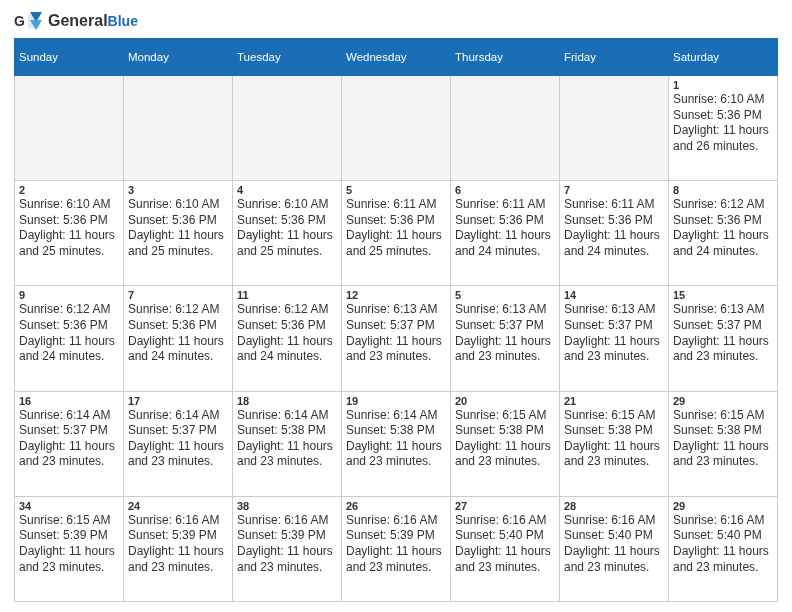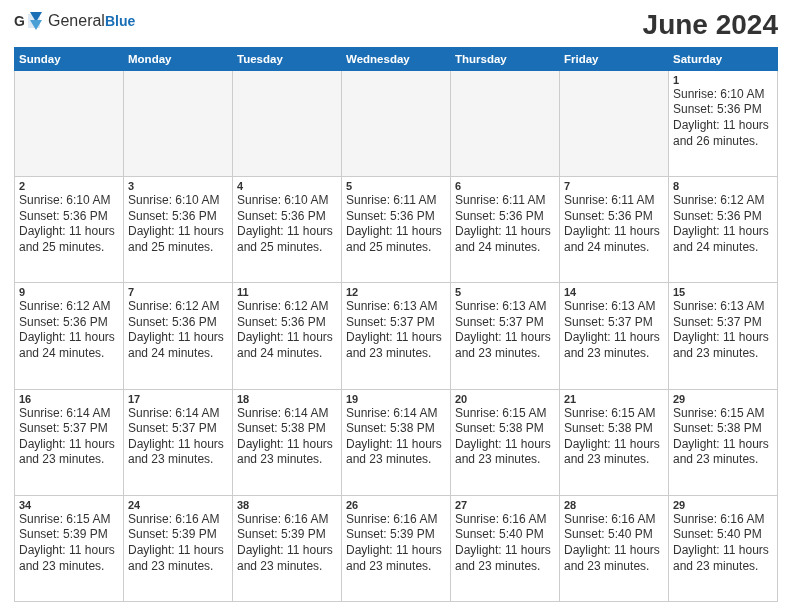--- a/index.html
+++ b/index.html
@@ -49,22 +49,22 @@
       flex: 1;
       border: 1px solid #ccc;
       border-collapse: collapse;
       width: 100%;
       table-layout: fixed;
     }
     .calendar thead tr th {
       background: #1a6eb5;
       color: #fff;
       font-size: 11.5px;
-      font-weight: bold;
-      padding: 5px 4px;
+      font-weight: normal;
+      padding: 12px 4px;
       border: 1px solid #1a6eb5;
       text-align: left;
     }
     .calendar tbody tr td {
       border: 1px solid #ccc;
       vertical-align: top;
       padding: 3px 4px;
       font-size: 9.5px;
       color: #333;
       background: #fff;
@@ -94,25 +94,24 @@
 <div class="page">
   <div class="header">
     <div class="logo">
       <svg class="logo-icon" viewBox="0 0 30 22" xmlns="http://www.w3.org/2000/svg">
         <text x="0" y="16" font-size="14" font-family="Arial" font-weight="bold" fill="#333">G</text>
         <polygon points="14,4 26,4 26,18 14,18" fill="#1a6eb5" opacity="0.15"></polygon>
         <polygon points="16,2 28,2 22,12" fill="#1a6eb5"></polygon>
         <polygon points="16,10 28,10 22,20" fill="#4a9fd5"></polygon>
       </svg>
       <div>
-        <span style="color:#333; font-size:16px; font-weight:normal;">General</span><span style="color:#1a6eb5; font-size:14px; font-weight:bold;">Blue</span>
+        <span style="color:#333; font-size:16px; font-weight:bold;">General</span><span style="color:#1a6eb5; font-size:14px; font-weight:bold;">Blue</span>
       </div>
     </div>
     <div class="header-right">
-      <div class="month-year">June 2024</div>
     </div>
   </div>
 
   <table class="calendar">
     <thead>
       <tr>
       <th>Sunday</th>
           <th>Monday</th>
           <th>Tuesday</th>
           <th>Wednesday</th>

